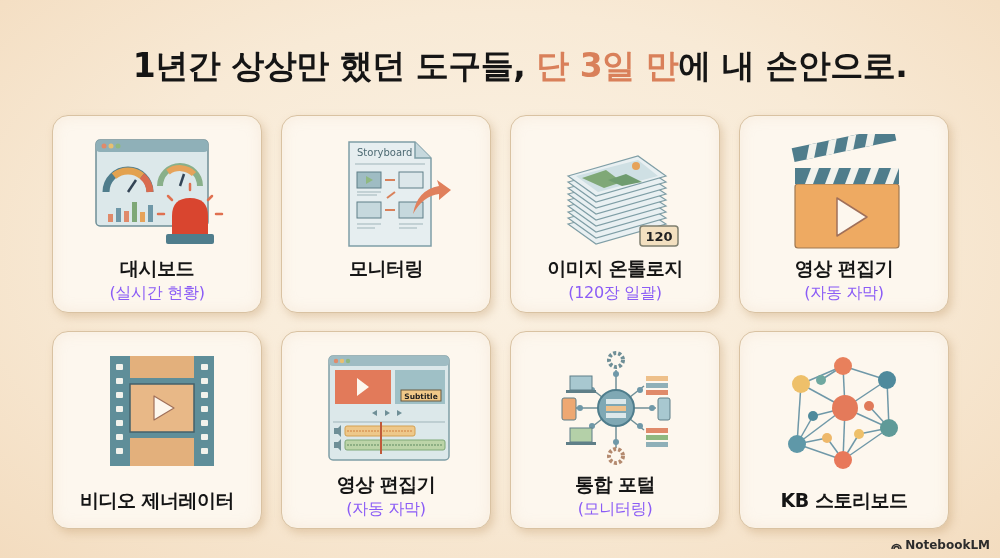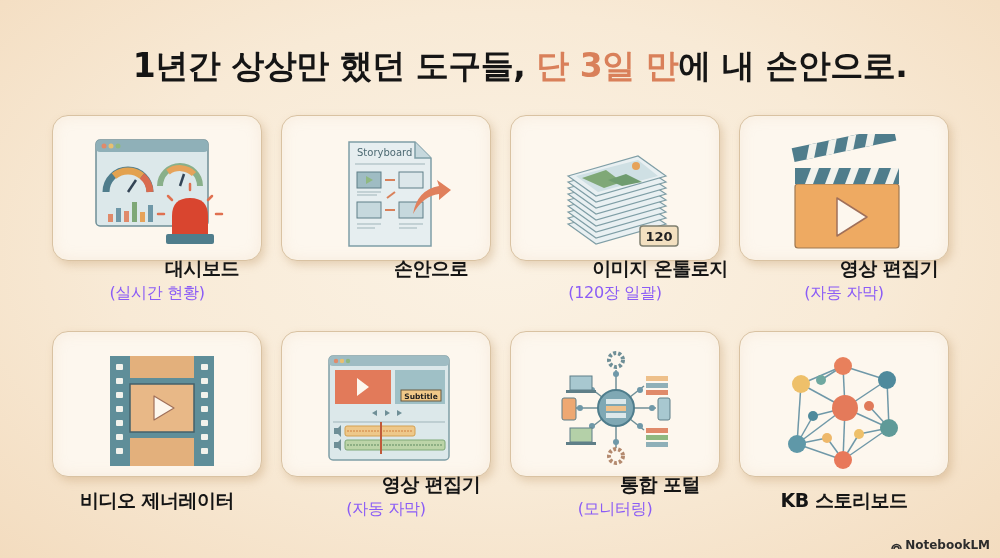--- a/index.html
+++ b/index.html
@@ -11,36 +11,36 @@
     color: #151515;
   }
   .title {
     position: absolute; left: 0; top: 44px; width: 1000px;
     text-align: center; font-size: 33px; font-weight: 700; letter-spacing: -0.5px;
     line-height: 44px;
     margin-left: 20px;
   }
   .title .accent { color: #d9805a; }
   .card {
-    position: absolute; width: 210px; height: 146px;
+    position: absolute; width: 210px; height: 198px;
     background: #fdf7ee;
     border: 1.5px solid #d9c2a2;
     border-radius: 16px;
     box-shadow: 3px 4px 8px rgba(190,150,100,0.35), inset 0 0 14px rgba(230,205,170,0.25);
   }
   .card .icon { position: absolute; left: 35px; top: 18px; width: 140px; height: 120px; }
   .card .label {
     position: absolute; left: 0; width: 100%; text-align: center;
     font-size: 19px; font-weight: 700; line-height: 24px; letter-spacing: -0.5px;
   }
   .card .sub {
     position: absolute; left: 0; width: 100%; text-align: center;
     font-size: 16px; font-weight: 400; line-height: 22px; letter-spacing: -0.3px; color:#8b5cf6;
   }
-  .card .label.two { top: 140px; margin-left: 45px; }
+  .card .label.two { top: 140px; }
   .card .sub.two { top: 166px; }
   .card .label.one { top: 156px; }
   .brand {
     position: absolute; right: 10px; bottom: 6px;
     font-size: 12px; font-weight: 700; color: #2c2c2c;
     display: flex; align-items: center; gap: 3px;
   }
 </style>
 </head>
 <body>
@@ -102,21 +102,21 @@
     <g stroke="#9fb4b9">
         <line x1="40" y1="58" x2="64" y2="58"></line>
         <line x1="40" y1="61" x2="60" y2="61"></line>
         <line x1="40" y1="90" x2="64" y2="90"></line>
         <line x1="40" y1="94" x2="58" y2="94"></line>
         <line x1="82" y1="90" x2="106" y2="90"></line>
         <line x1="82" y1="94" x2="100" y2="94"></line>
       </g>
     <path d="M96 80 Q100 56 122 52 L120 46 L134 56 L122 66 L122 60 Q106 62 96 80 Z" fill="#e0805c"></path>
   </svg>
-  <div class="label two">손안으로</div>
+  <div class="label two">모니터링</div>
 </div>
 
 <div class="card" style="left:510px; top:115px;">
   <svg class="icon" viewBox="0 0 140 120">
     <g fill="#e9f0f2" stroke="#7f9ea6" stroke-width="1.2">
       <polygon points="22,90 92,72 120,90 50,110"></polygon>
       <polygon points="22,84 92,66 120,84 50,104"></polygon>
       <polygon points="22,78 92,60 120,78 50,98"></polygon>
       <polygon points="22,72 92,54 120,72 50,92"></polygon>
       <polygon points="22,66 92,48 120,66 50,86"></polygon>

